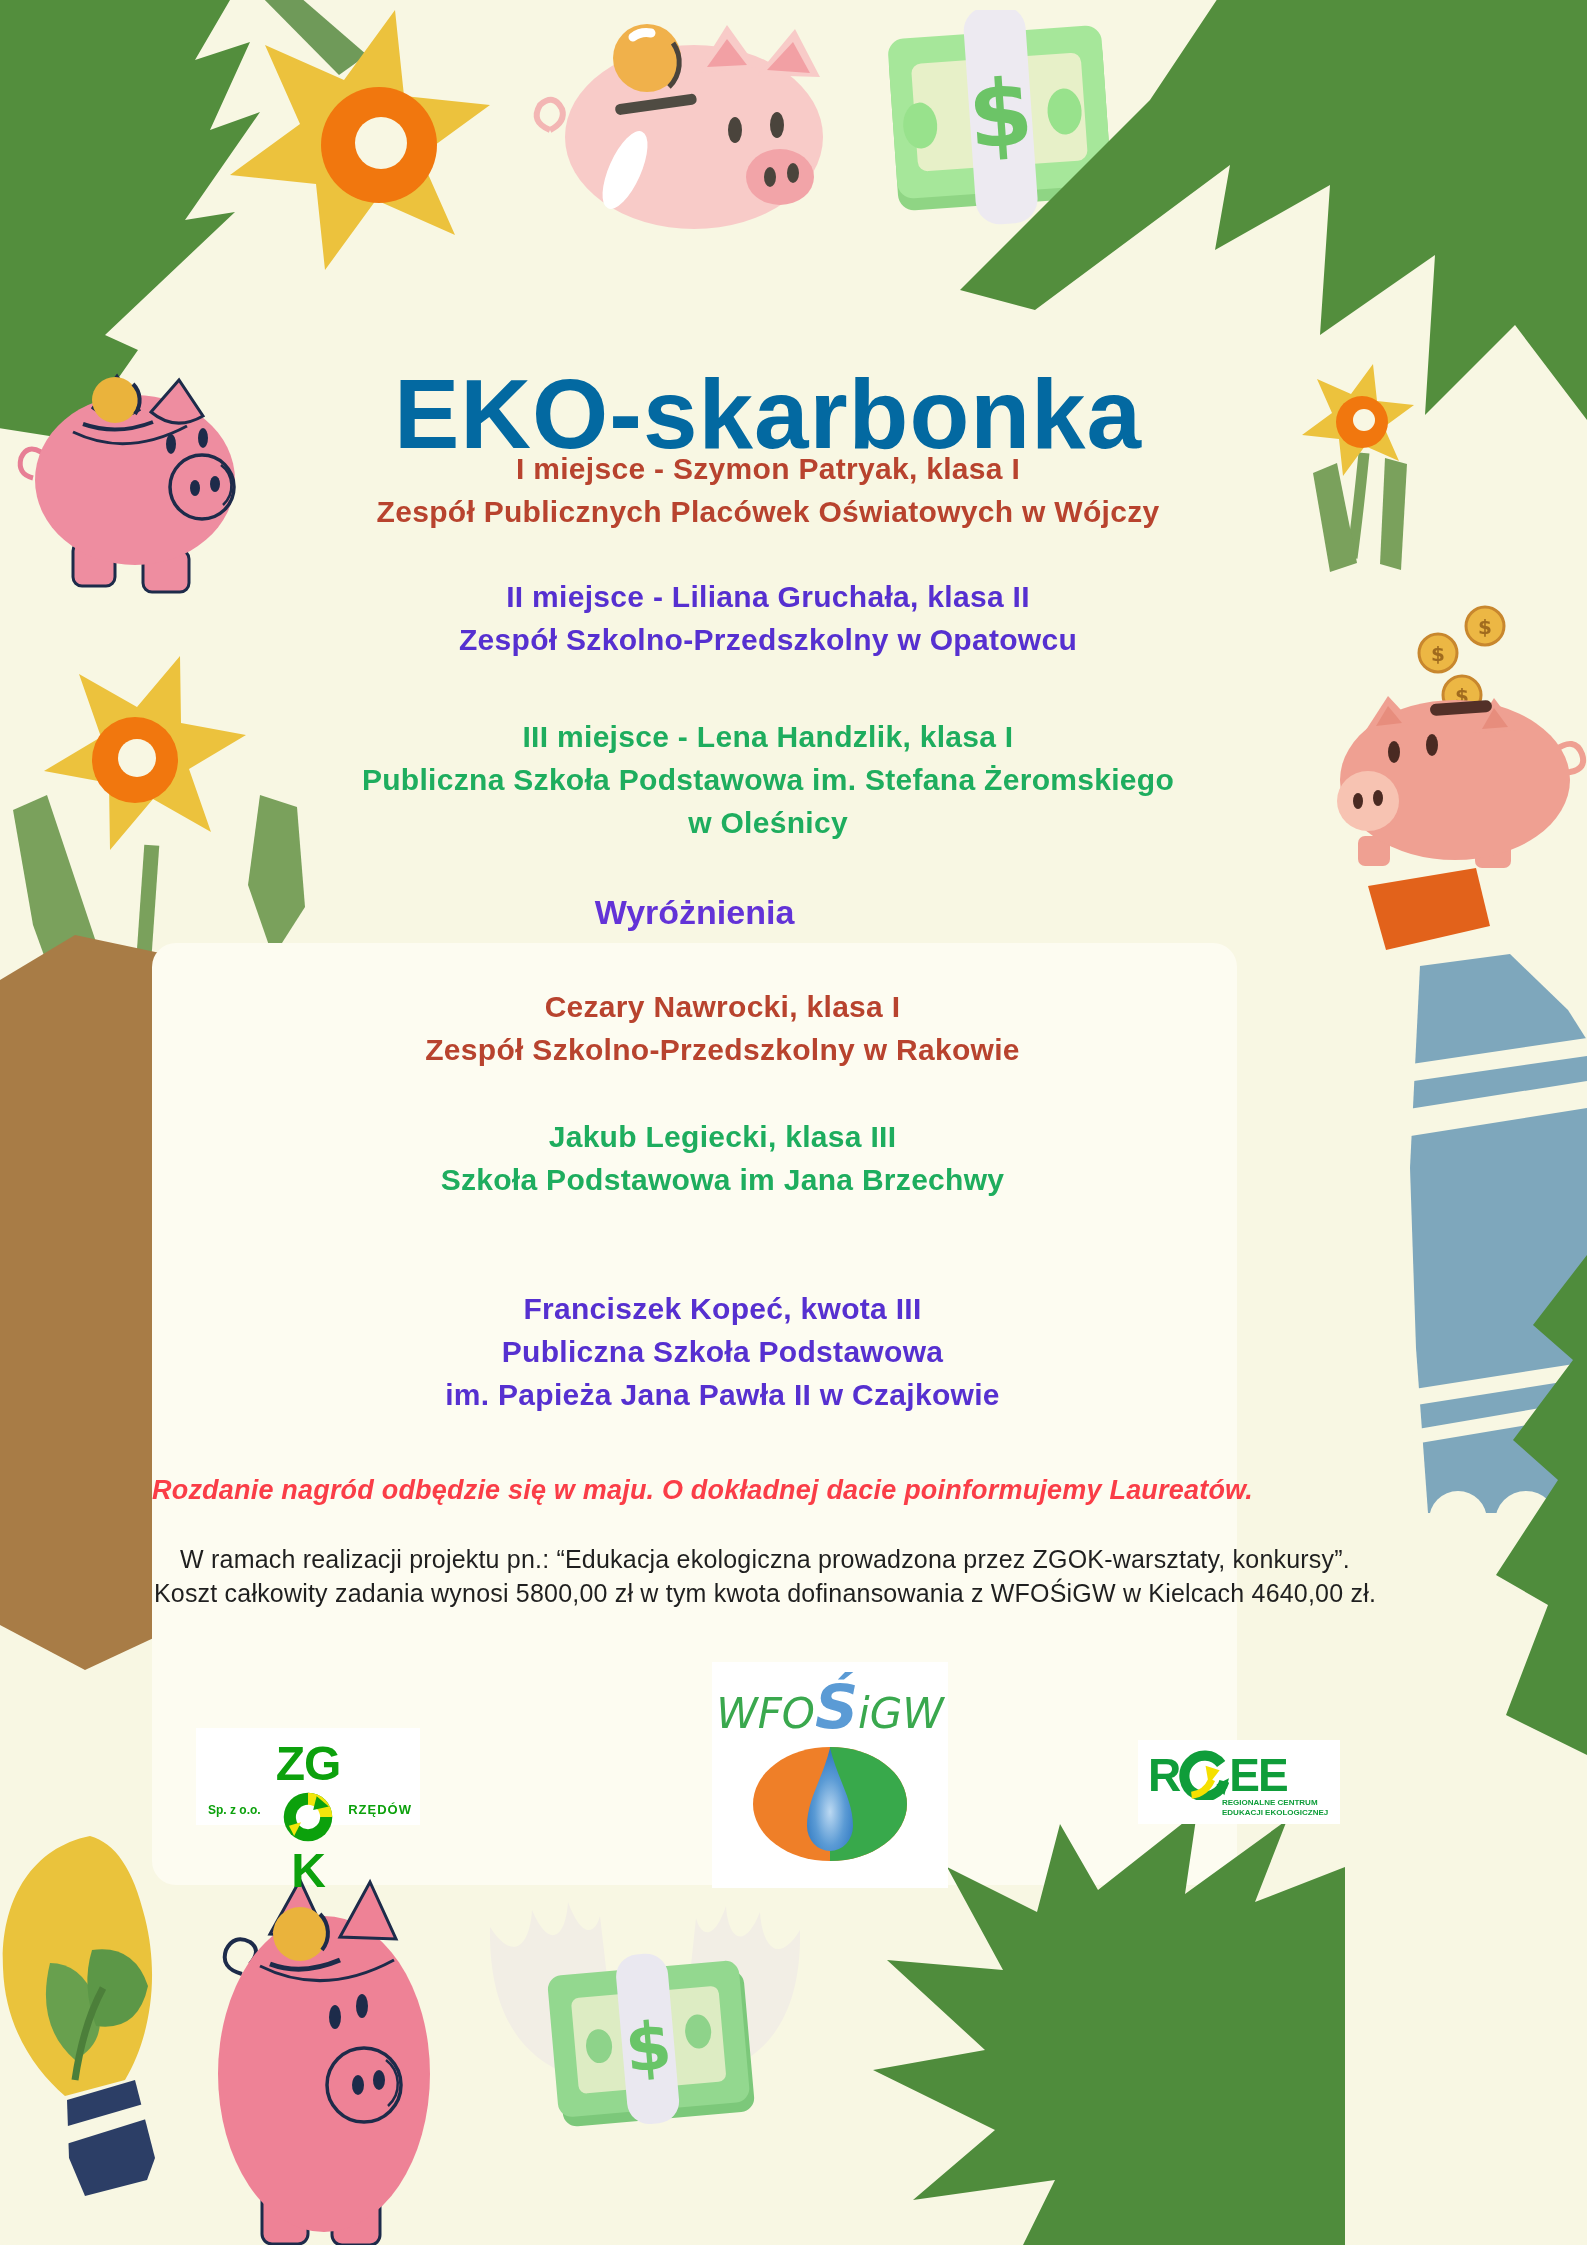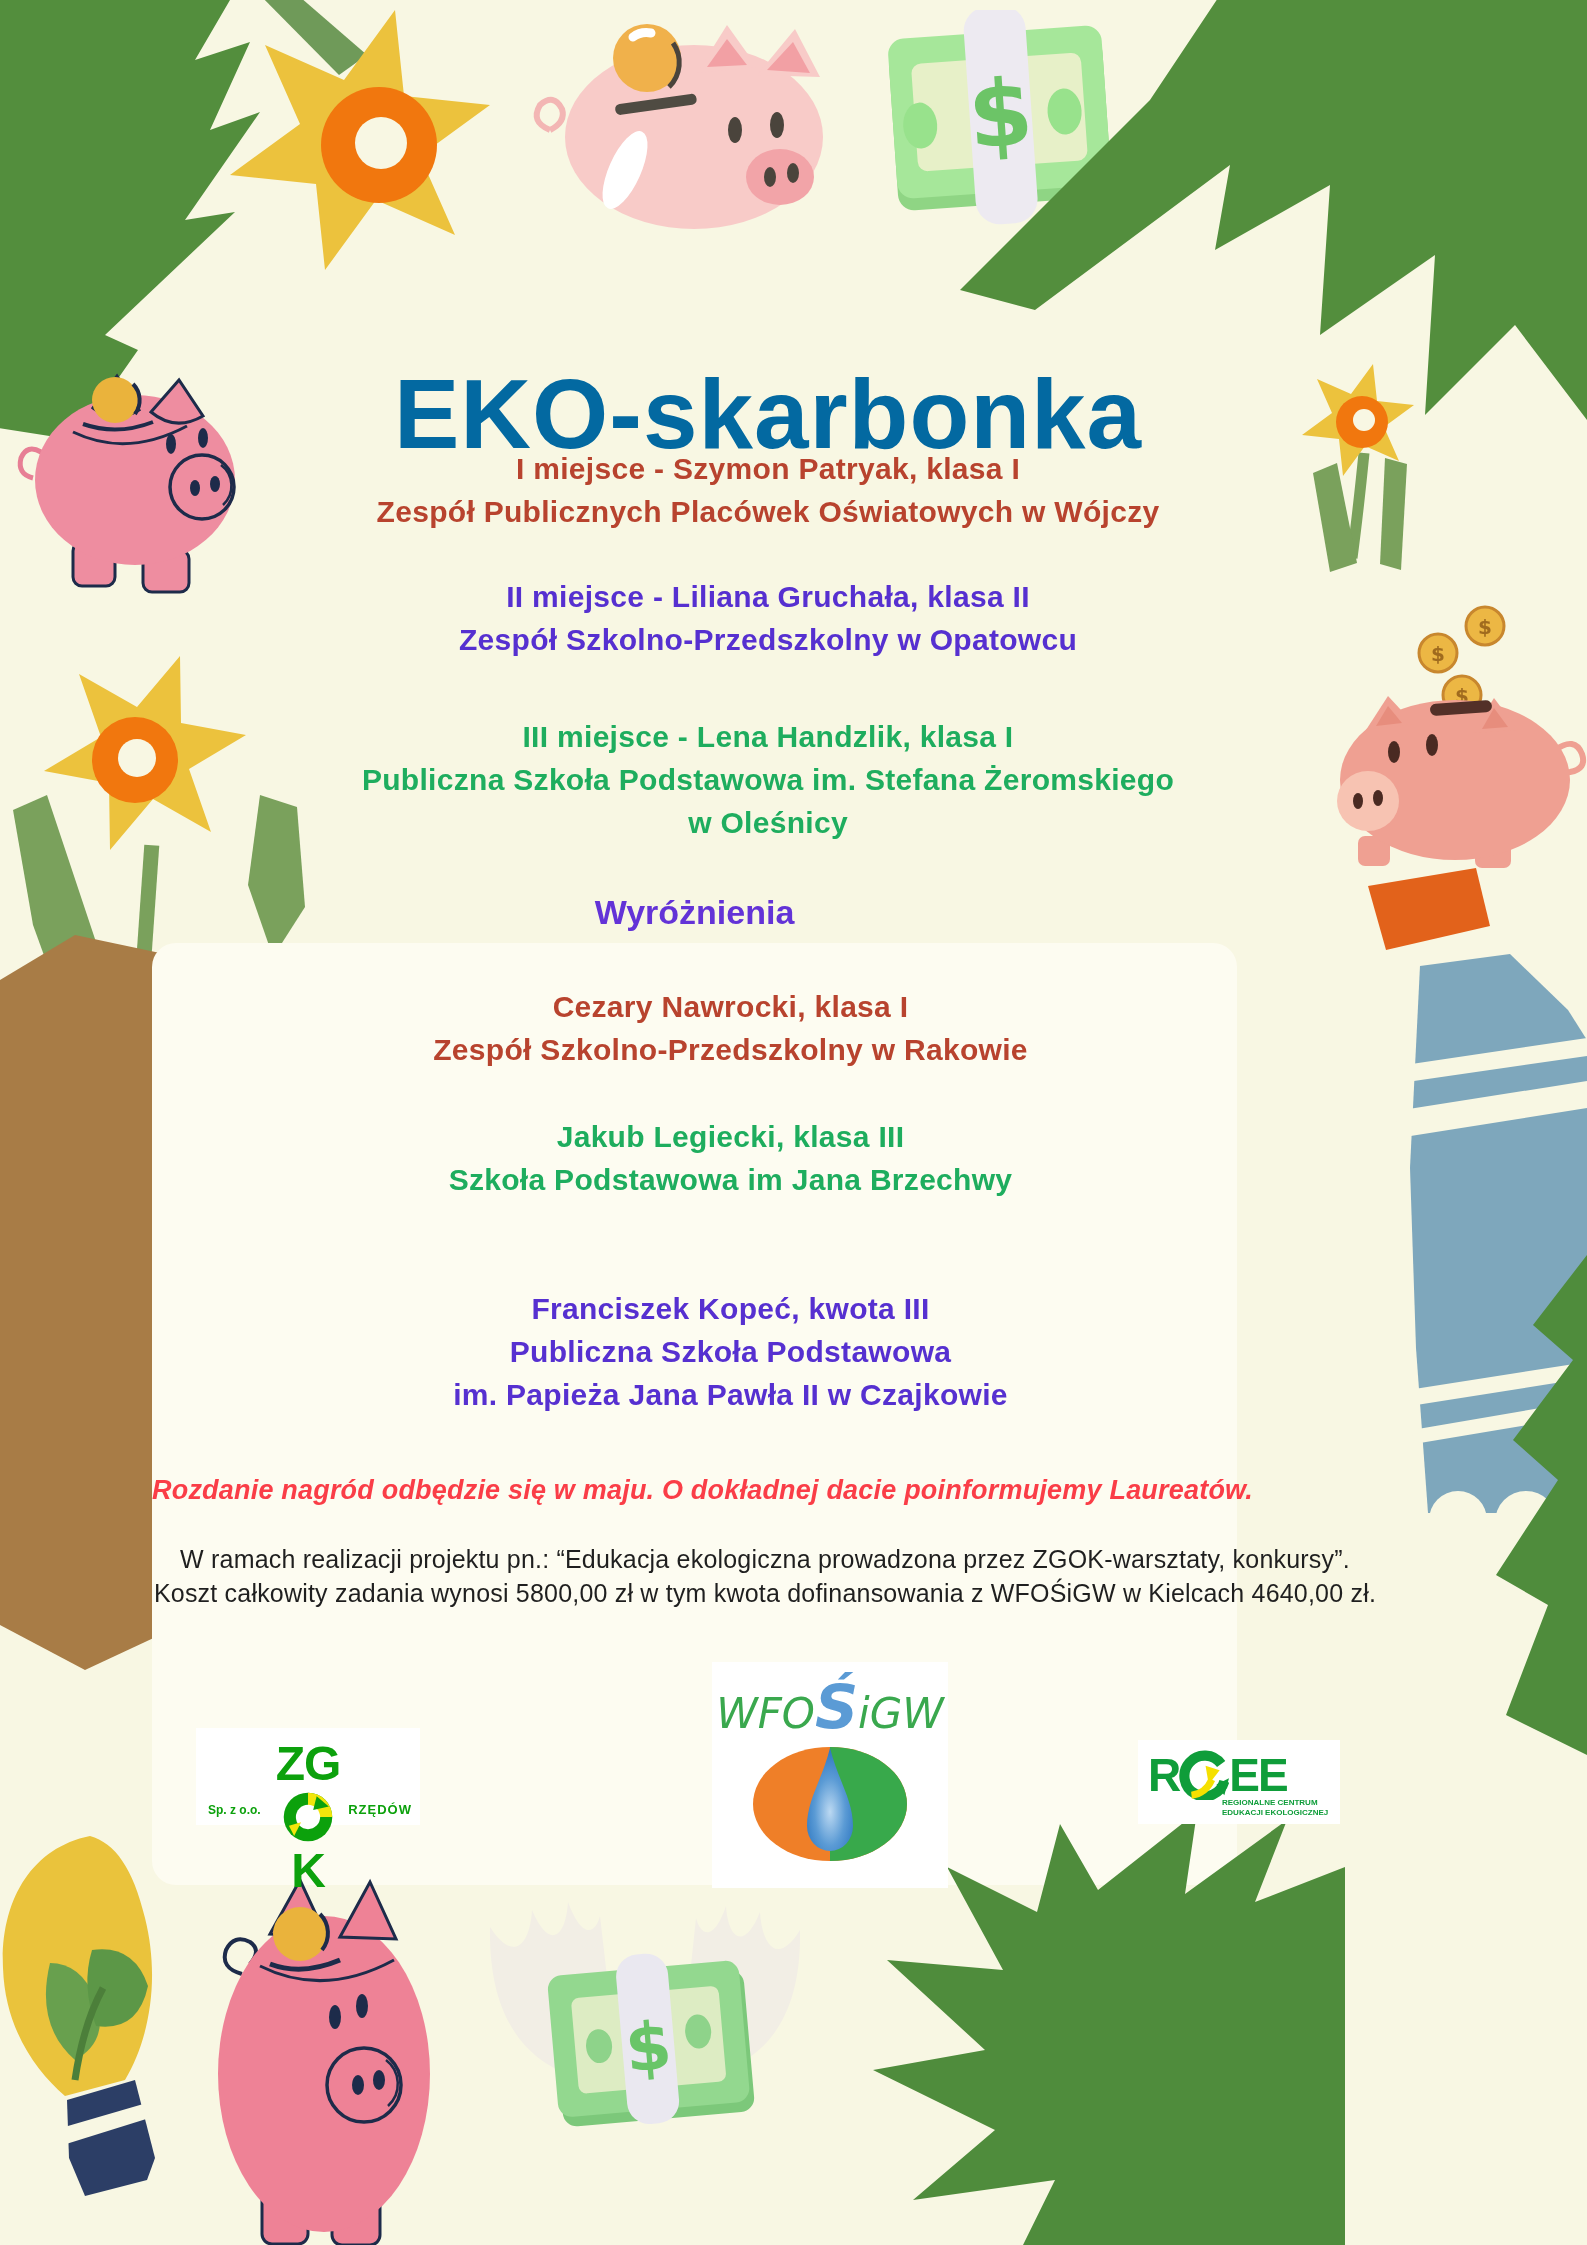--- a/index.html
+++ b/index.html
@@ -5,21 +5,21 @@
   html,body{margin:0;padding:0;background:#f8f7e3;}
   .poster{position:relative;width:1587px;height:2245px;background:#f8f7e3;overflow:hidden;
           font-family:"Liberation Sans",sans-serif;}
   .deco{position:absolute;}
   .card{position:absolute;left:152px;top:943px;width:1085px;height:942px;
         background:#fdfcf1;border-radius:24px;}
   .title{position:absolute;top:292px;left:0;width:1536px;text-align:center;
          font-size:98px;font-weight:bold;letter-spacing:1px;color:#0369a1;}
   .block{position:absolute;text-align:center;font-weight:bold;font-size:30px;line-height:43px;letter-spacing:.3px;}
   .top-center{left:0;width:1536px;}
-  .card-center{left:152px;width:1085px;padding-left:36px;}
+  .card-center{left:144px;width:1085px;padding-left:36px;}
   .c-red{color:#b8432e}
   .c-purple{color:#5630d0}
   .c-green{color:#1ead5e}
   .honors-heading{position:absolute;top:893px;left:152px;width:1085px;text-align:center;
                   font-size:34px;font-weight:bold;color:#6333d7;}
   .notice{position:absolute;top:1475px;left:152px;width:1085px;text-align:center;white-space:nowrap;
           font-size:27px;font-weight:bold;font-style:italic;color:#fa3d47;letter-spacing:.2px;}
   .footer{position:absolute;top:1542px;left:0;width:1530px;text-align:center;
           font-size:25px;line-height:34px;color:#1f1f1f;letter-spacing:.2px;}
   .logo-box{position:absolute;background:#ffffff;}

